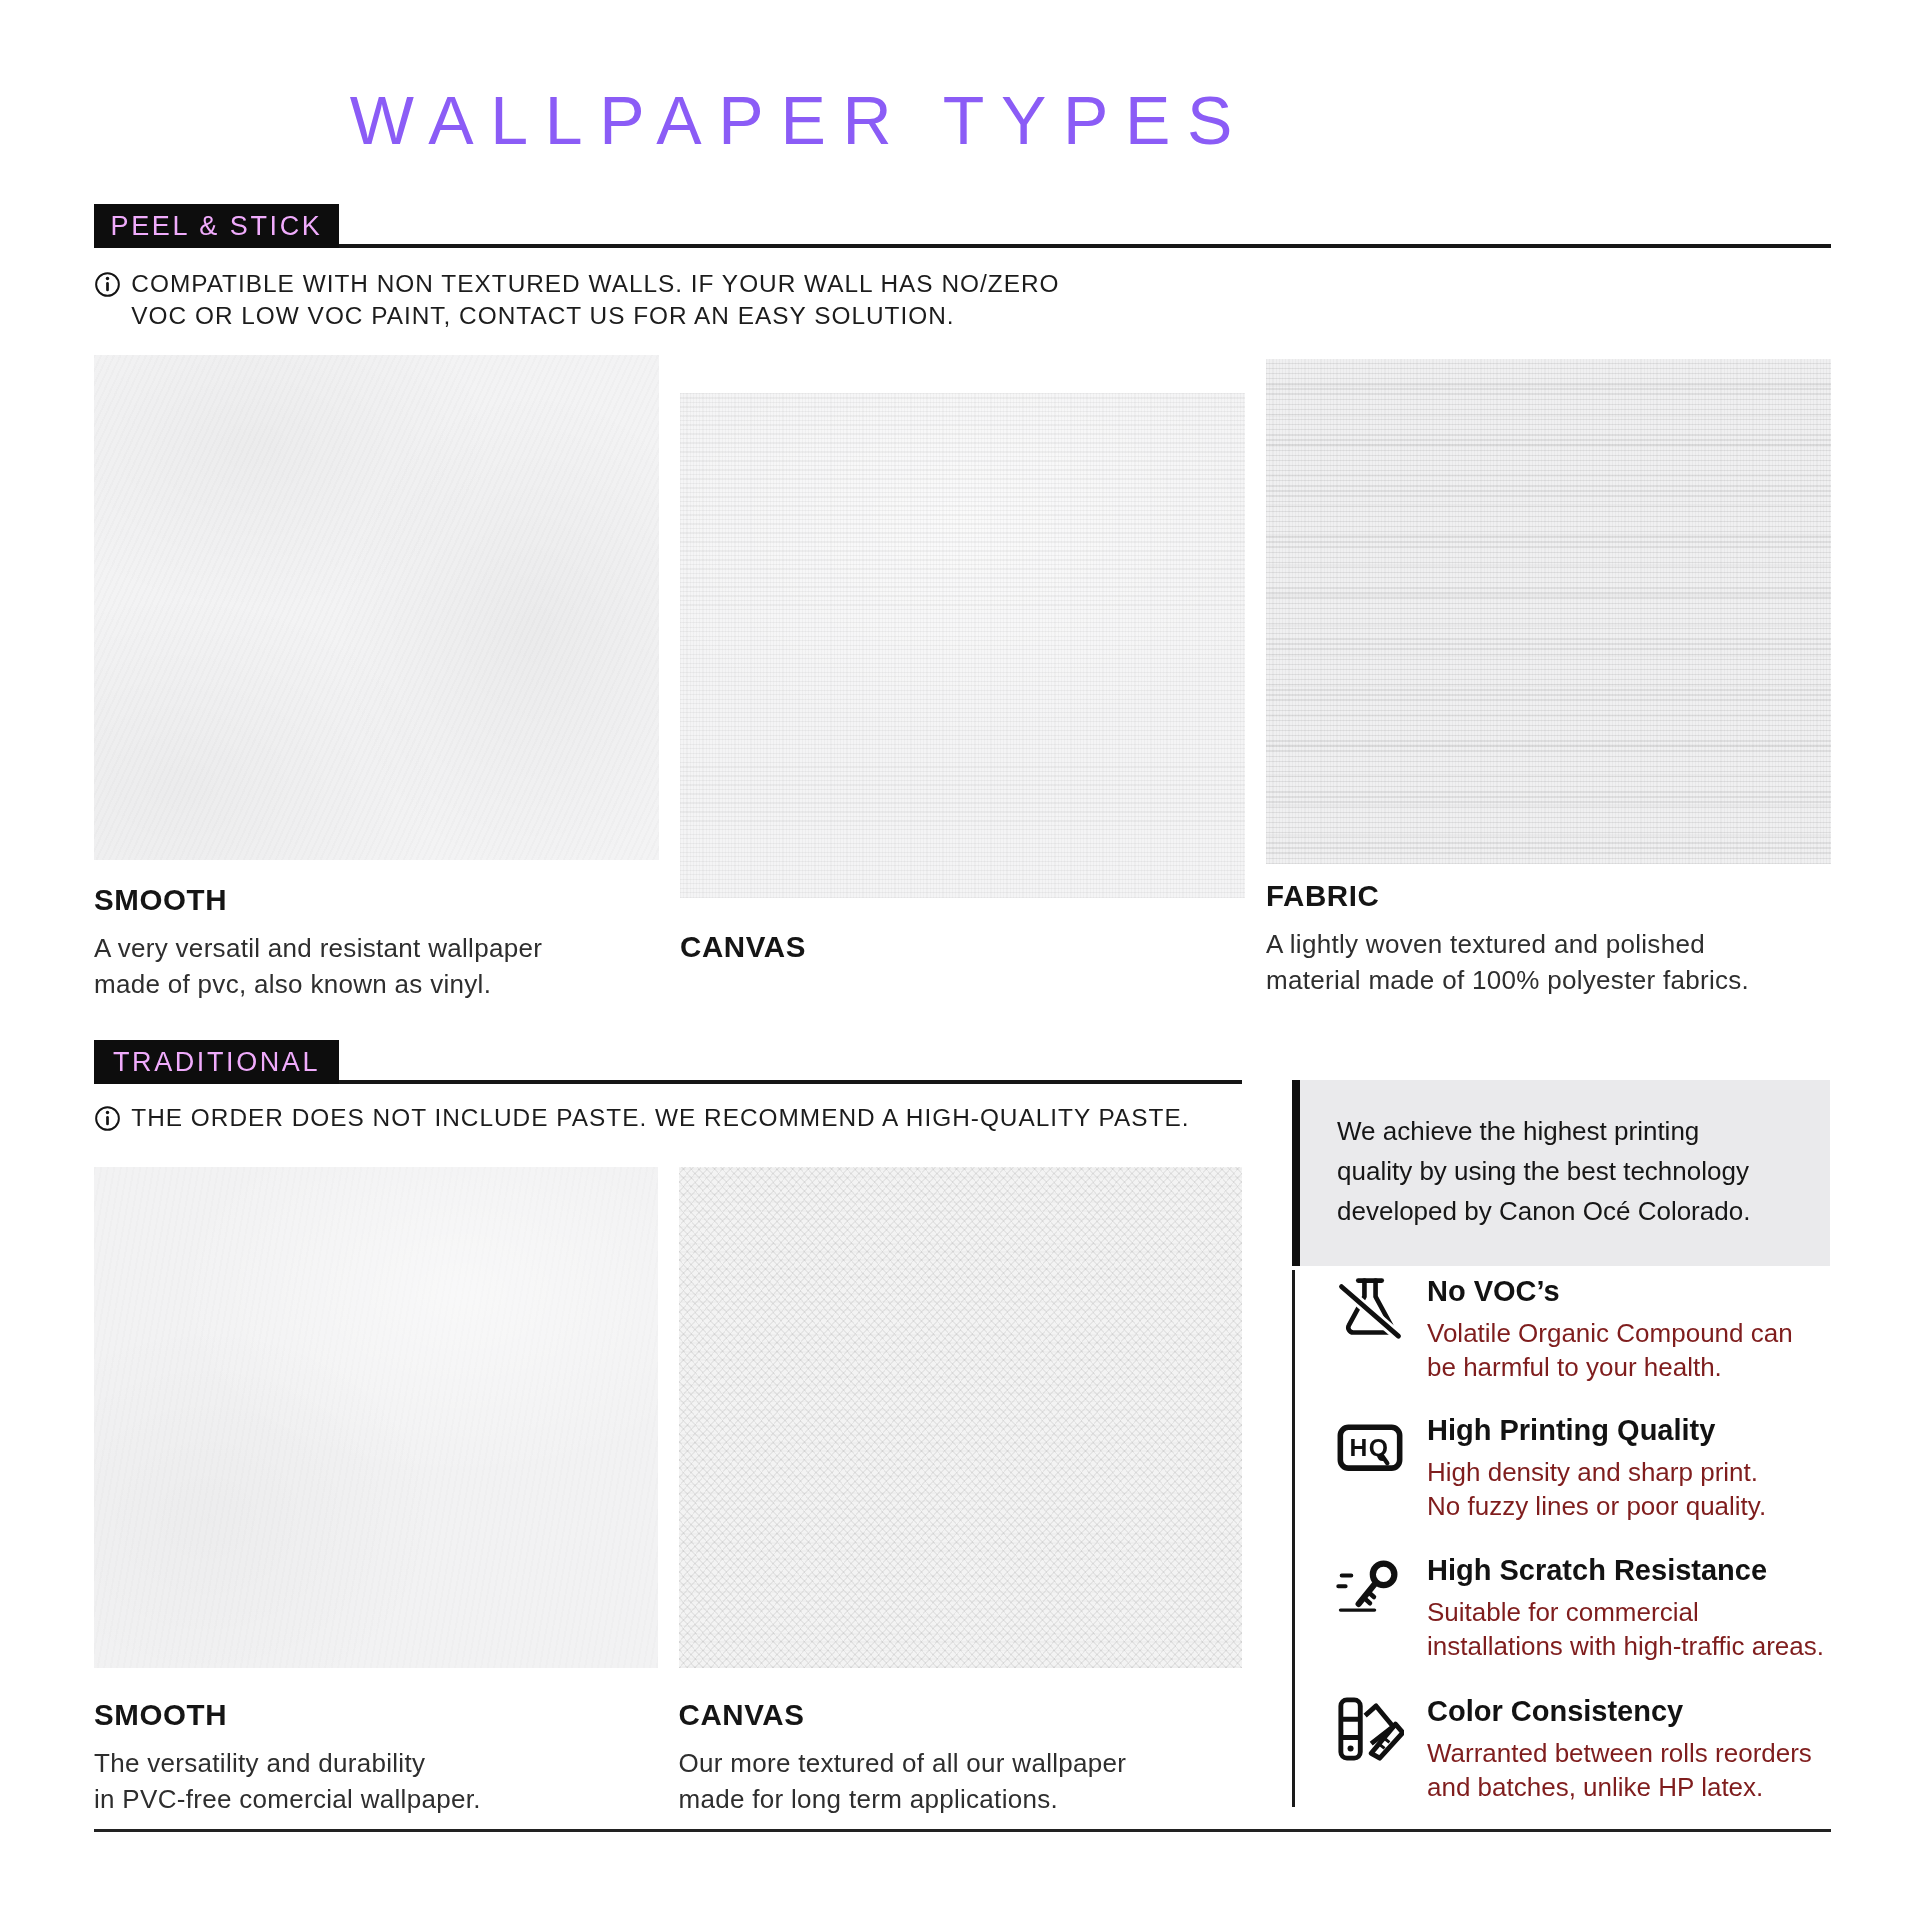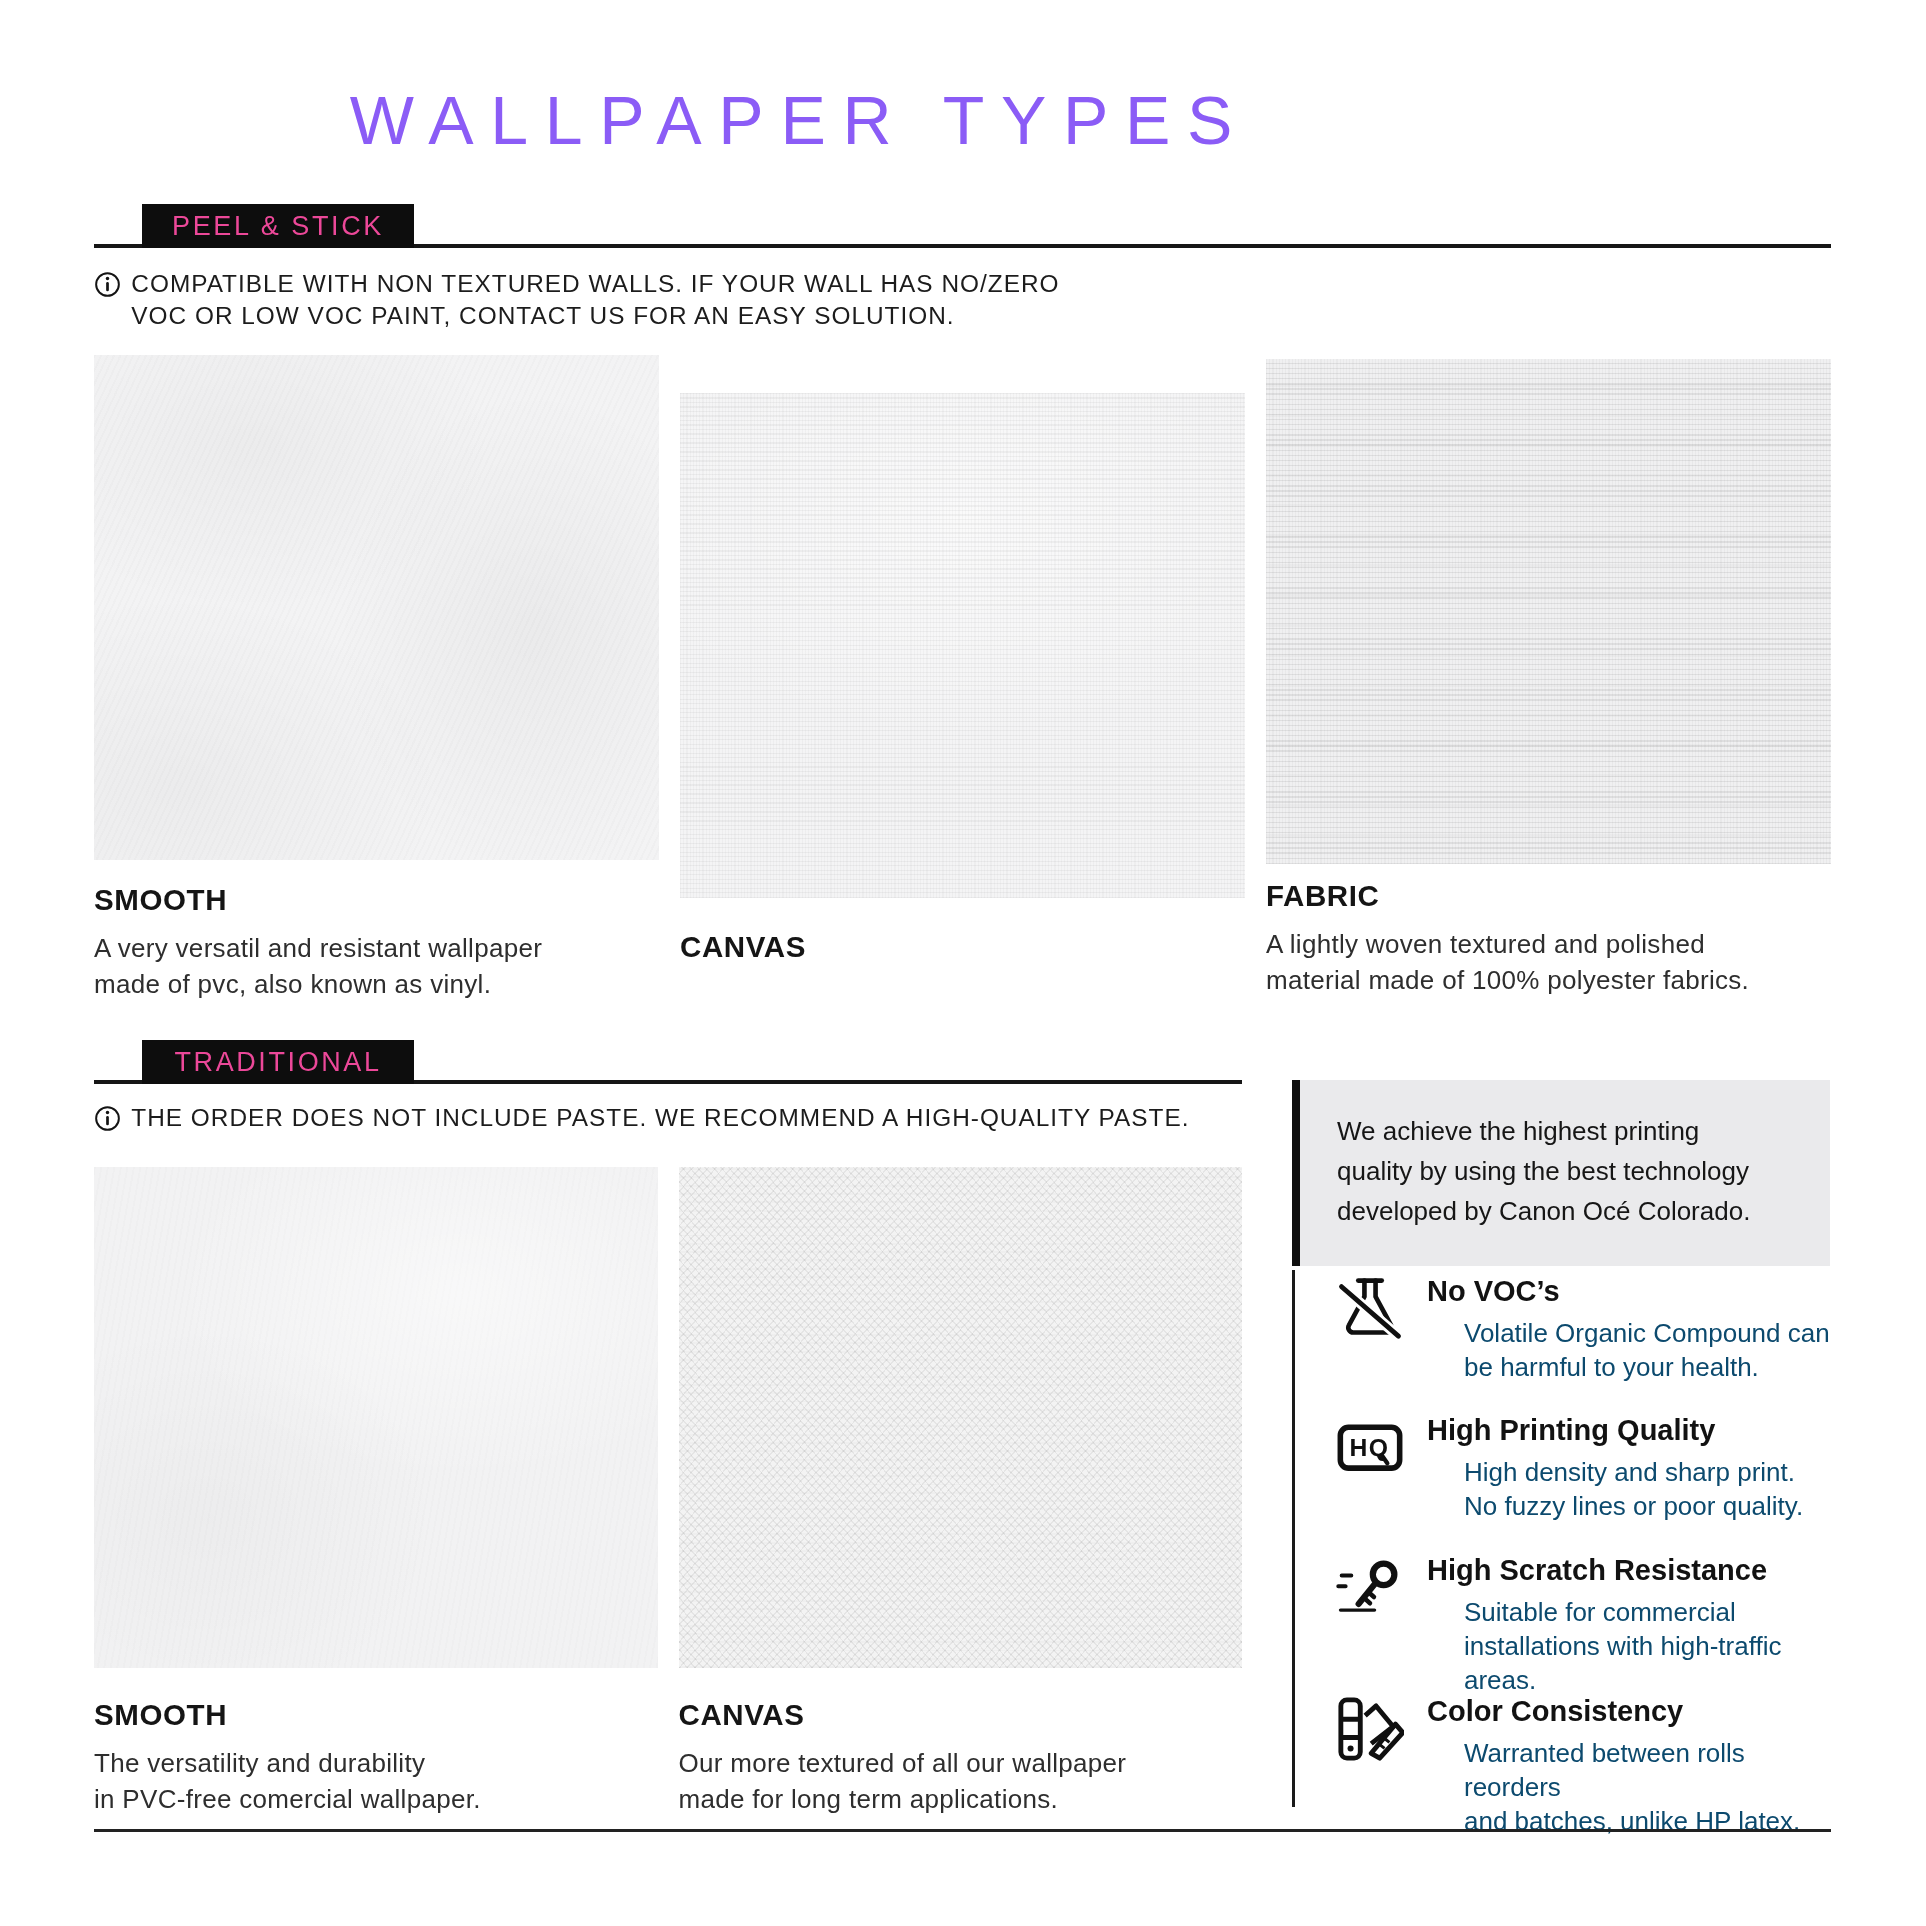--- a/index.html
+++ b/index.html
@@ -9,23 +9,23 @@
     font-family:"Liberation Sans", sans-serif;
   }
   
   .page-title{
     position:absolute;top:81px;left:0;width:1599px;
     text-align:center;font-size:68px;font-weight:500;
     letter-spacing:16.7px;color:#8b5cf6;white-space:nowrap;
   }
   
   .section-label{
-    position:absolute;background:#0d0d0d;color:#ec4899;
-    width:272px;height:44px;display:flex;align-items:center;justify-content:center;
-    font-size:27px;font-weight:500;letter-spacing:2.6px;z-index:2;white-space:nowrap;margin-left:48px;
+    position:absolute;background:#0d0d0d;color:#f0abfc;
+    width:245px;height:44px;display:flex;align-items:center;justify-content:center;
+    font-size:27px;font-weight:500;letter-spacing:2.6px;z-index:2;white-space:nowrap;
   }
   #label-peel{top:204px;left:94px;}
   #label-trad{top:1040px;left:94px;}
   .section-rule{position:absolute;background:#161616;height:3.9px;z-index:1;}
   #rule-peel{top:244px;left:94px;width:1737px;}
   #rule-trad{top:1080px;left:94px;width:1148px;}
   
   .note{position:absolute;display:flex;gap:10.3px;align-items:flex-start;}
   #note-peel{top:268px;left:94px;}
   #note-trad{top:1102px;left:94px;}
@@ -93,21 +93,21 @@
     font-size:26px;line-height:40px;color:#161616;white-space:pre-line;
   }
   .v-rule{position:absolute;left:1292px;top:1270px;width:3.2px;height:537px;background:#1a1a1a;}
   .feature{position:absolute;left:1334px;width:507px;display:flex;align-items:flex-start;}
   #feat-1{top:1275px}#feat-2{top:1414px}#feat-3{top:1554px}#feat-4{top:1695px}
   .feature-icon{flex:0 0 71px;width:71px;margin-right:22px;display:flex;justify-content:center;}
   .feature-icon svg{width:68px;height:auto;}
   .feature-icon.hq svg{margin-top:9px;}
   .feature-body{flex:1;min-width:0;}
   .feature-title{font-size:29px;font-weight:700;color:#121212;margin:0 0 7.7px 0;}
-  .feature-desc{font-size:26px;line-height:34px;color:#0c4a6e;white-space:pre-line;margin-left:37px;}
+  .feature-desc{font-size:26px;line-height:34px;color:#7f1d1d;white-space:pre-line;}
   
   .bottom-rule{position:absolute;left:94px;top:1829px;width:1737px;height:3.2px;background:#222;}
 </style>
 </head>
 <body>
 
 <div class="page-title">WALLPAPER TYPES</div>
 
 <div class="section-label" id="label-peel">PEEL &amp; STICK</div>
 <div class="section-rule" id="rule-peel"></div>

